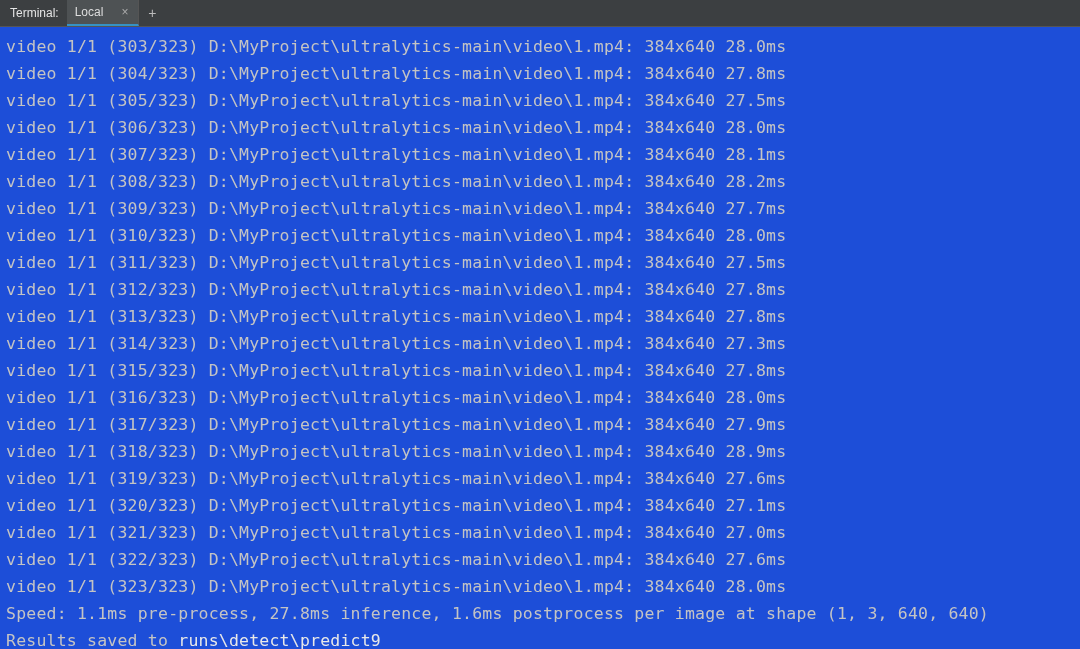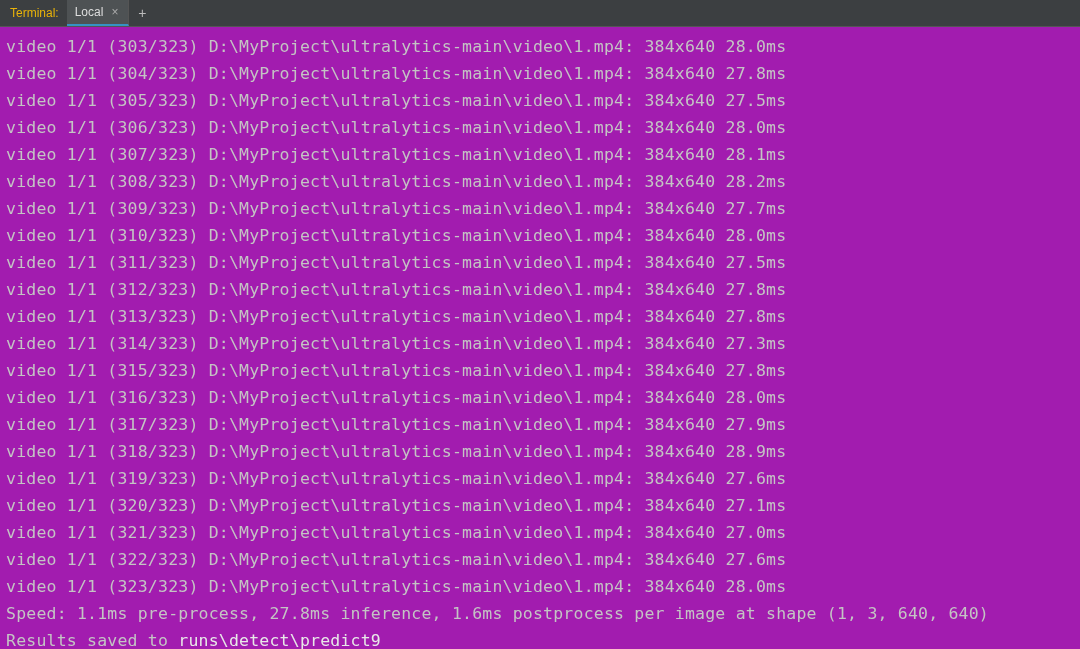--- a/index.html
+++ b/index.html
@@ -28,30 +28,30 @@
     align-items: stretch;
     font-family: "Segoe UI", "Helvetica Neue", Arial, sans-serif;
     font-size: 12px;
     color: #bbbbbb;
     user-select: none;
   }
   .tabbar .label {
     display: flex;
     align-items: center;
     padding: 0 8px 0 10px;
-    color: #eab308;
+    color: #e5e5e5;
   }
   .tabbar .tab {
     display: flex;
     align-items: center;
     padding: 0 8px;
     background: #4e5254;
     border-right: 1px solid #555;
     border-bottom: 2px solid #3592c4;
-    gap: 6px;
+    gap: 16px;
     cursor: pointer;
   }
   .tabbar .tab .tab-name {
     color: #dddddd;
   }
   .tabbar .tab .close {
     color: #aaaaaa;
     font-size: 12px;
     line-height: 1;
     padding: 0 2px;
@@ -64,21 +64,21 @@
     width: 26px;
     color: #bbbbbb;
     font-size: 14px;
     cursor: pointer;
   }
   .tabbar .spacer { flex: 1; }
 
   
   .terminal {
     flex: 1;
-    background: #a21caf;
+    background: #1d4ed8;
     padding: 6px 6px 4px 6px;
     font-size: 16.5px;
     line-height: 27px;
     letter-spacing: 0.2px;
     white-space: pre;
     overflow: hidden;
     color: #c4c4c4;
     font-family: "DejaVu Sans Mono", "Menlo", "Consolas", monospace;
   }
   .terminal .line {

